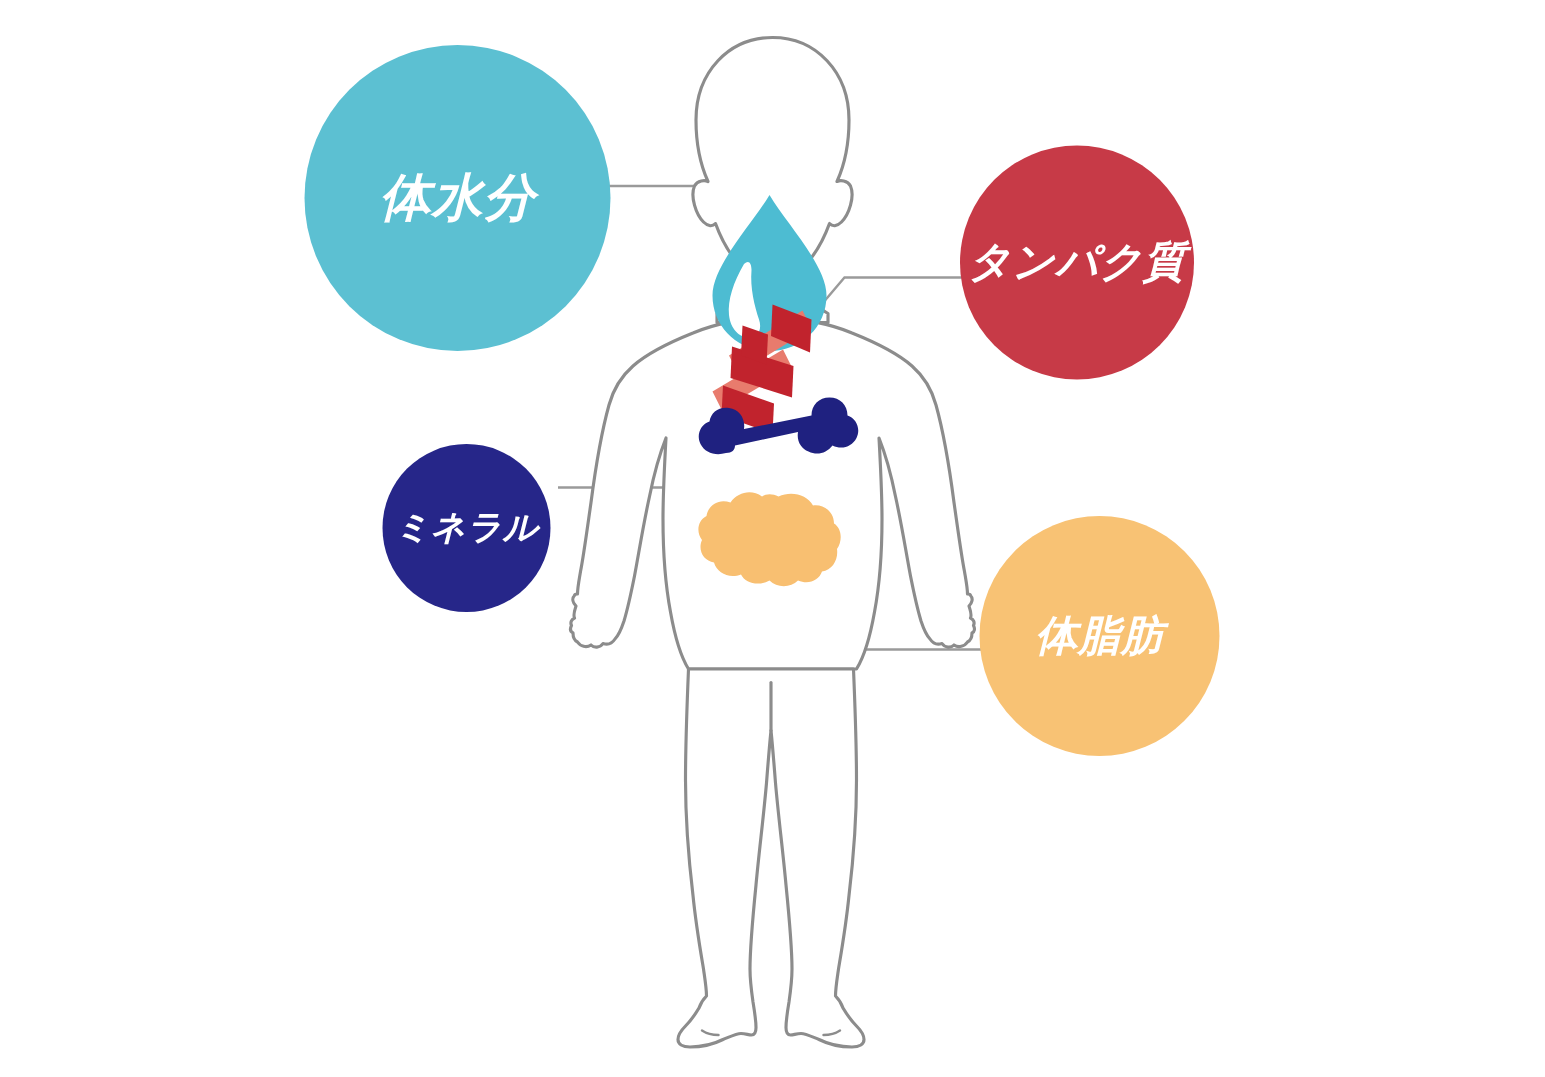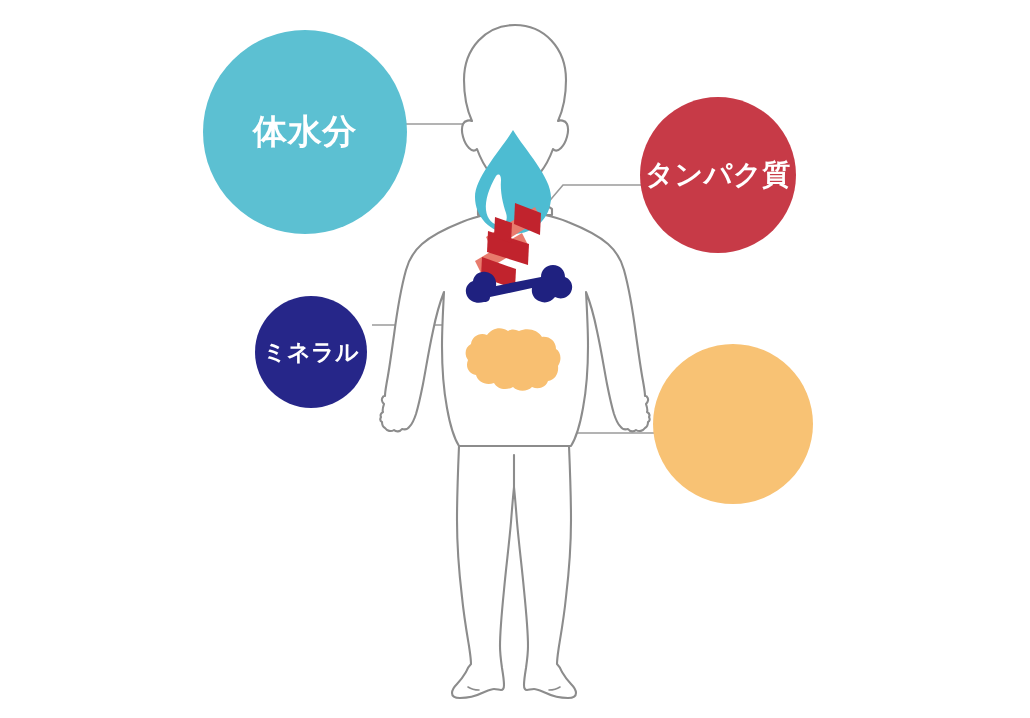--- a/index.html
+++ b/index.html
@@ -11,20 +11,21 @@
     width: 1030px;
     height: 718px;
     font-family: "Liberation Sans", sans-serif;
     overflow: hidden;
   }
   #stage {
     position: relative;
     width: 1030px;
     height: 718px;
     background: #ffffff;
+    font-style: italic;
   }
   #scene {
     position: absolute;
     left: 0;
     top: 0;
   }
   .bubble-label {
     position: absolute;
     color: #ffffff;
     font-weight: bold;
@@ -226,14 +227,15 @@
       <circle cx="733" cy="424" r="80" fill="#f8c274"></circle>
     </g>
   </svg>
 
   <div class="bubble-label" id="label-water" style="left: 305px; top: 132px; color: rgb(255, 255, 255);">体水分</div>
 
   <div class="bubble-label" id="label-mineral" style="left: 311px; top: 352px; color: rgb(255, 255, 255);">ミネラル</div>
 
   <div class="bubble-label" id="label-protein" style="left: 718px; top: 175px; color: rgb(255, 255, 255);">タンパク質</div>
 
+  <div class="bubble-label" id="label-fat" style="left: 733px; top: 424px; color: rgb(255, 255, 255);">体脂肪</div>
 
 </div>
 
 </body></html>

